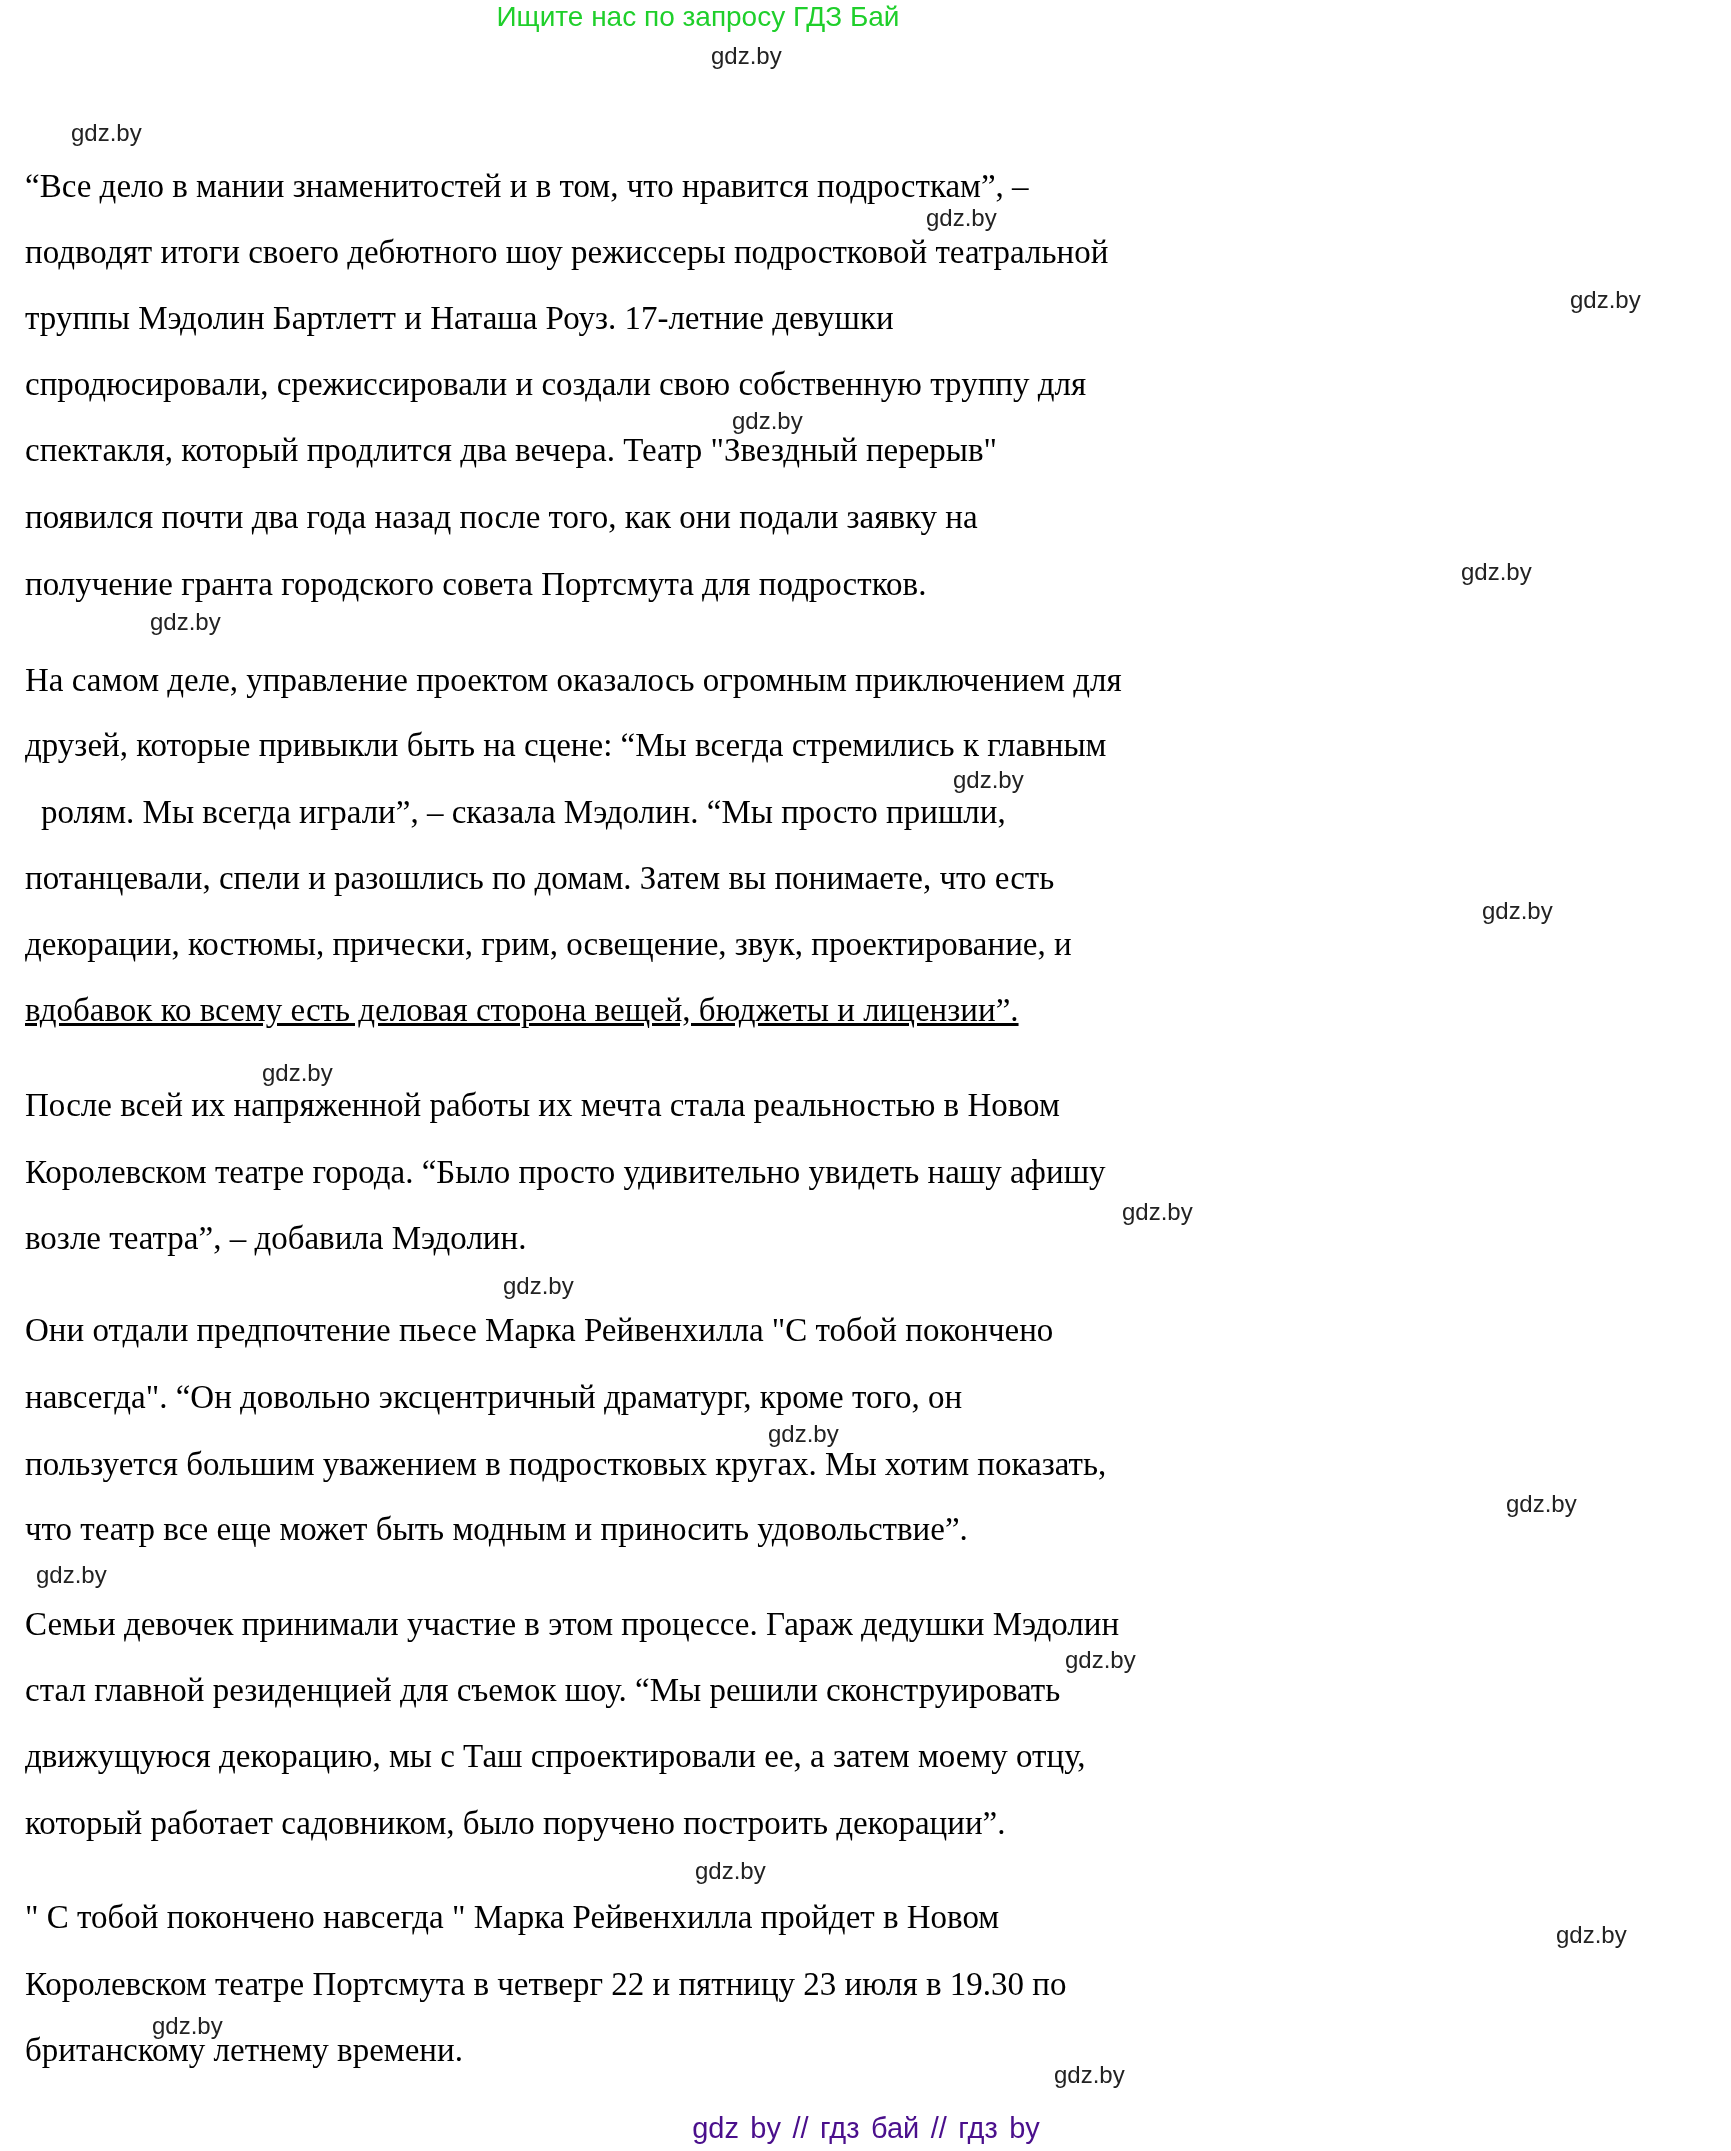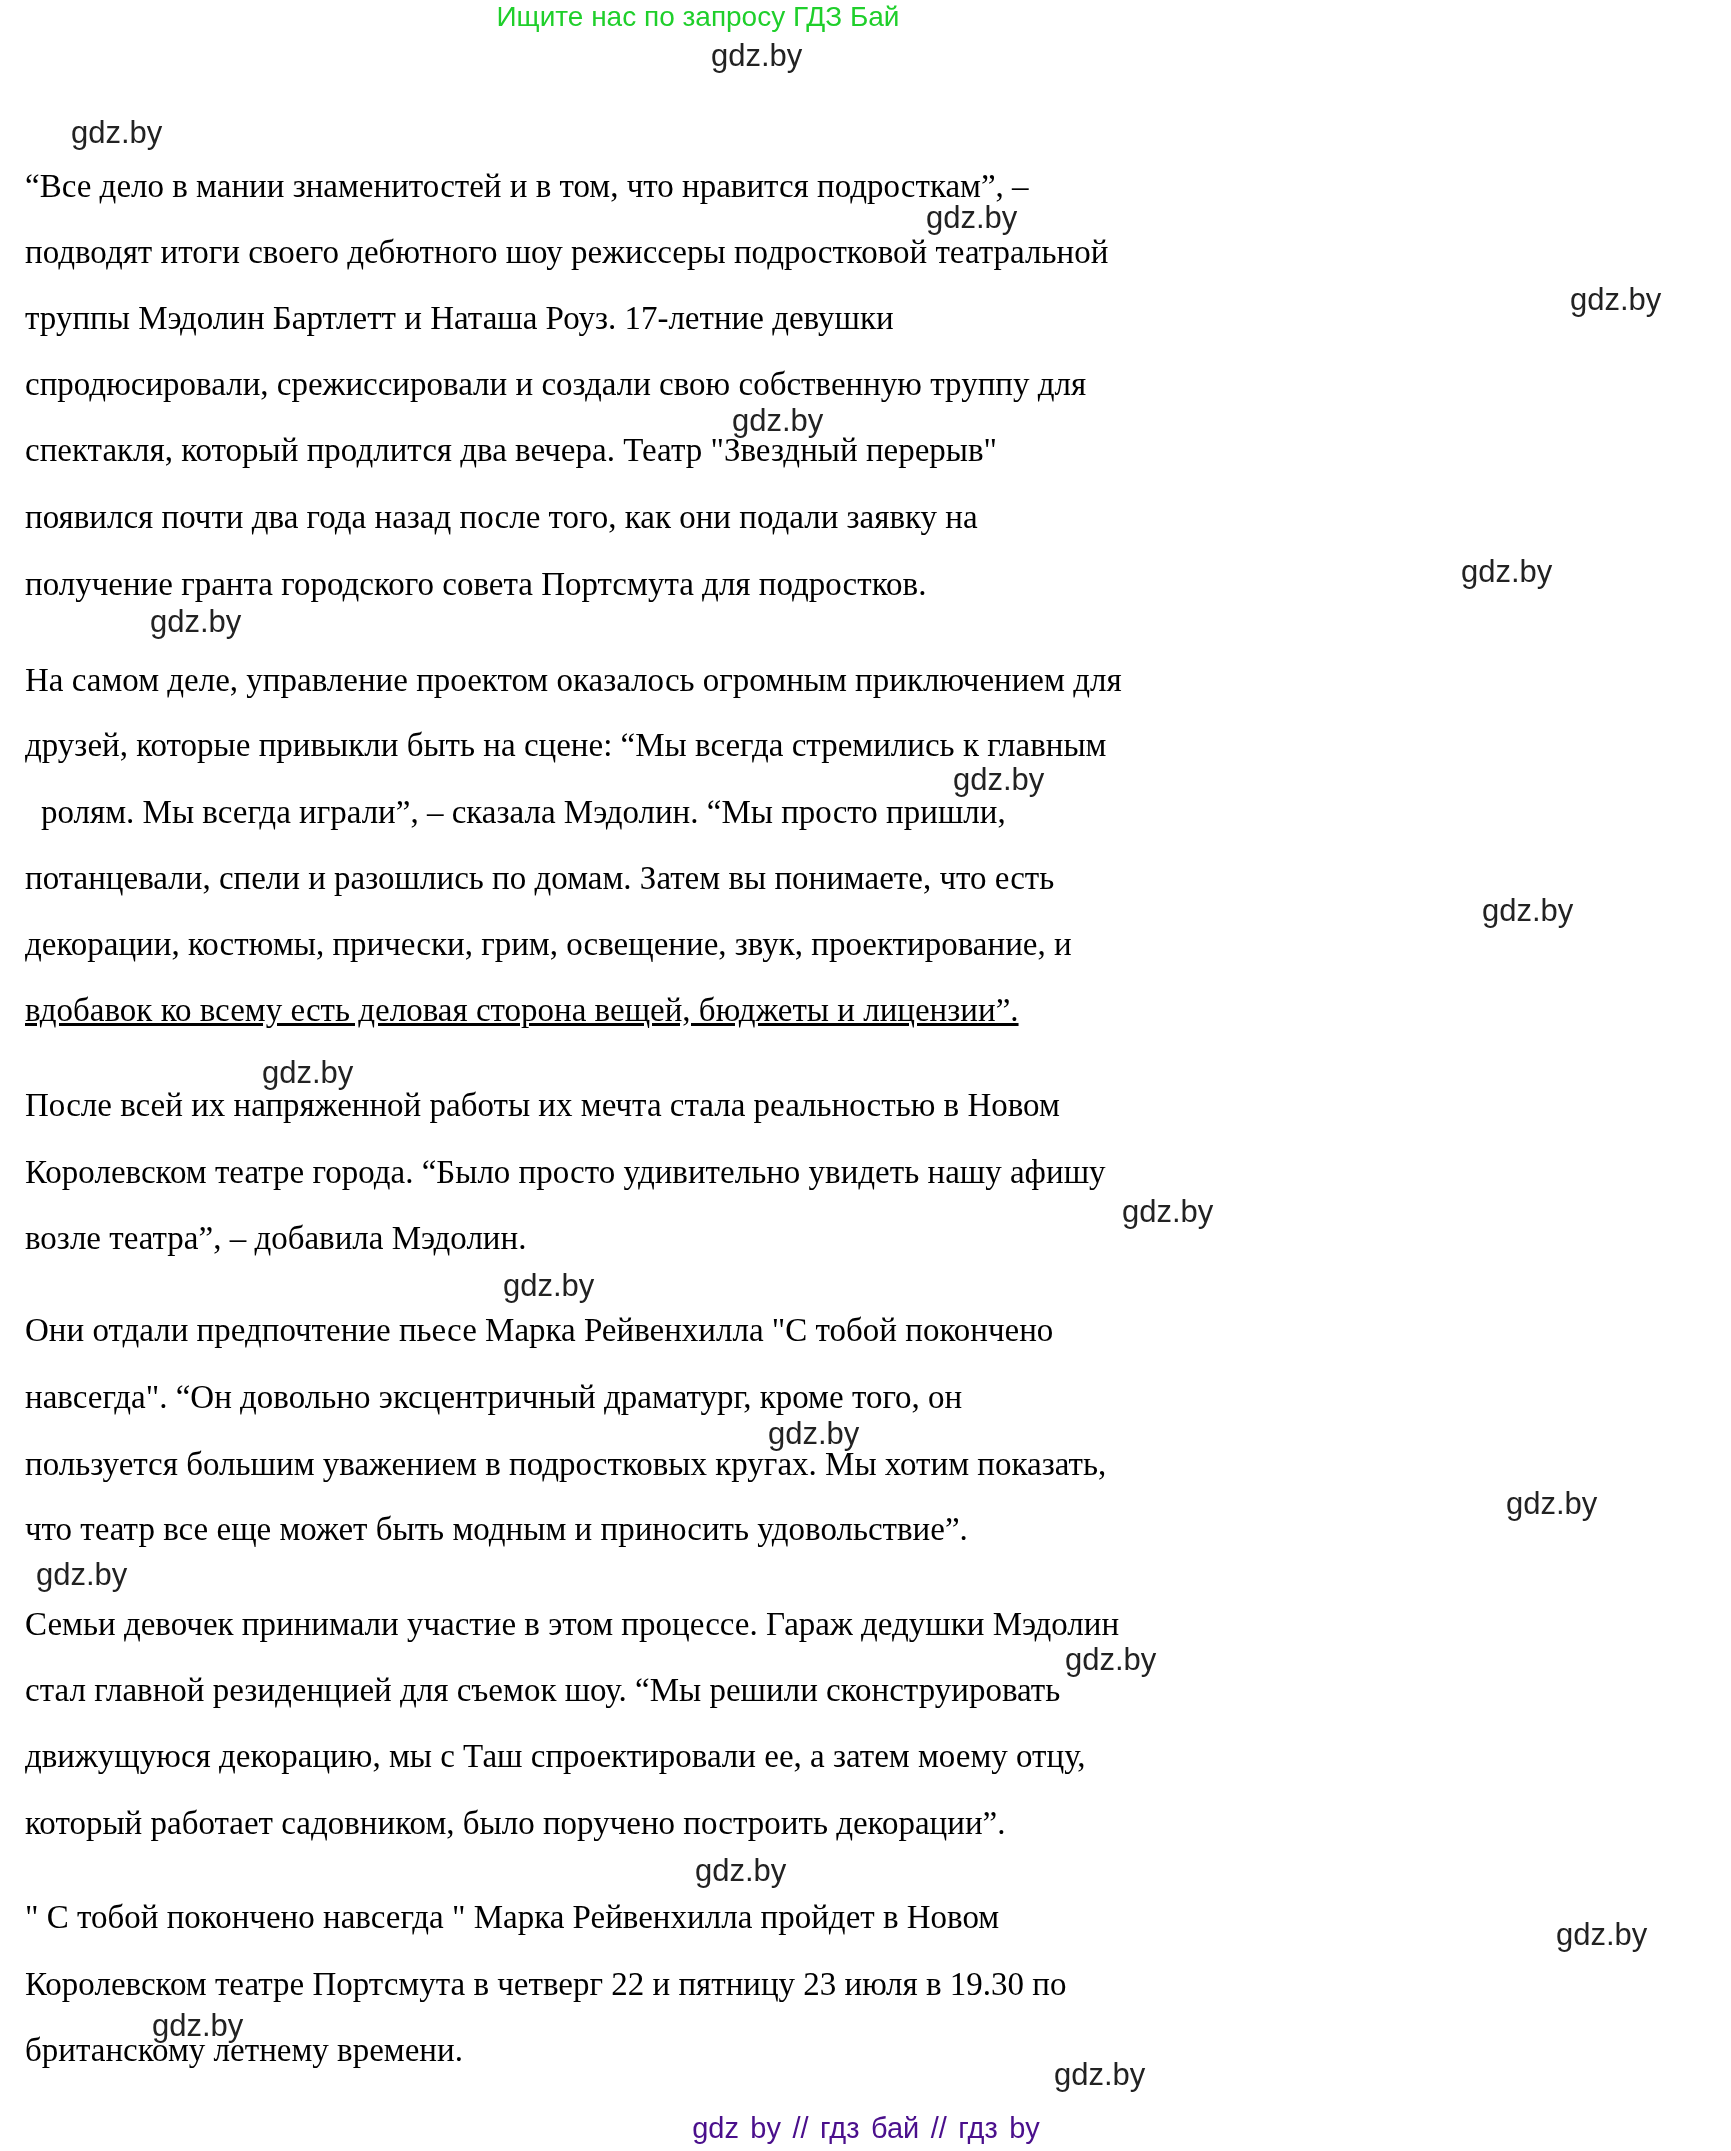--- a/index.html
+++ b/index.html
@@ -15,21 +15,21 @@
     font-family: "Liberation Serif", serif; font-weight: bold; font-size: 45px;
     color: #000; line-height: 55px; letter-spacing: -0.3px;
   }
   .line {
     position: absolute; left: 25px; white-space: nowrap;
     font-family: "Liberation Serif", serif; font-size: 33px; color: #000;
     line-height: 55px;
   }
   .wm {
     position: absolute; white-space: nowrap;
-    font-family: "Liberation Sans", sans-serif; font-size: 31px; color: #222;
+    font-family: "Liberation Sans", sans-serif; font-size: 24px; color: #222;
     line-height: 26px;
   }
   .footer {
     position: absolute; left: 0; width: 1732px; top: 2111px; text-align: center;
     font-family: "Liberation Sans", sans-serif; font-size: 29px; color: #4a0f8c;
     line-height: 34px; word-spacing: 3.4px;
   }
 </style>
 </head>
 <body>

